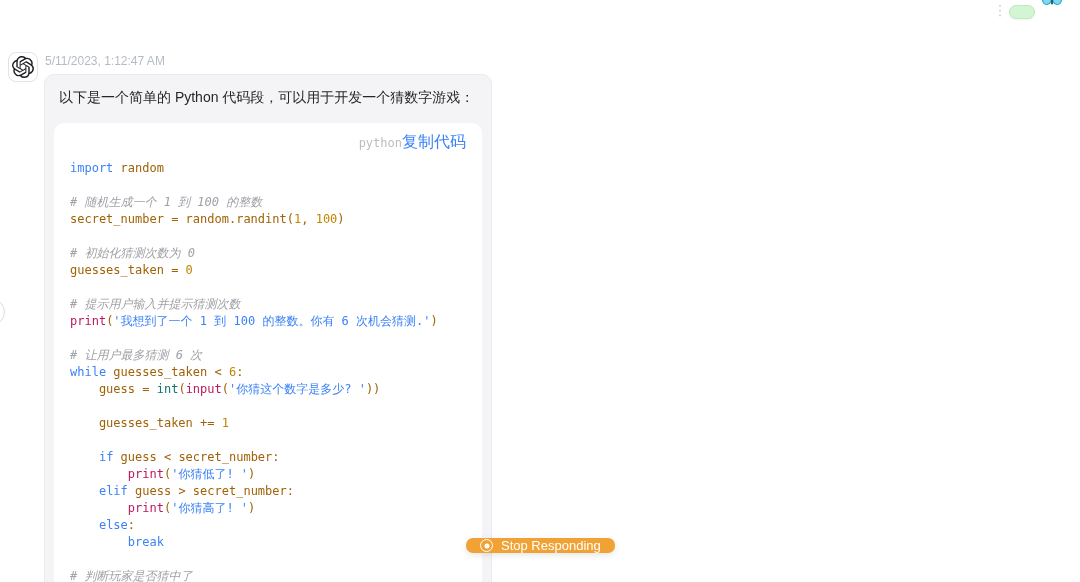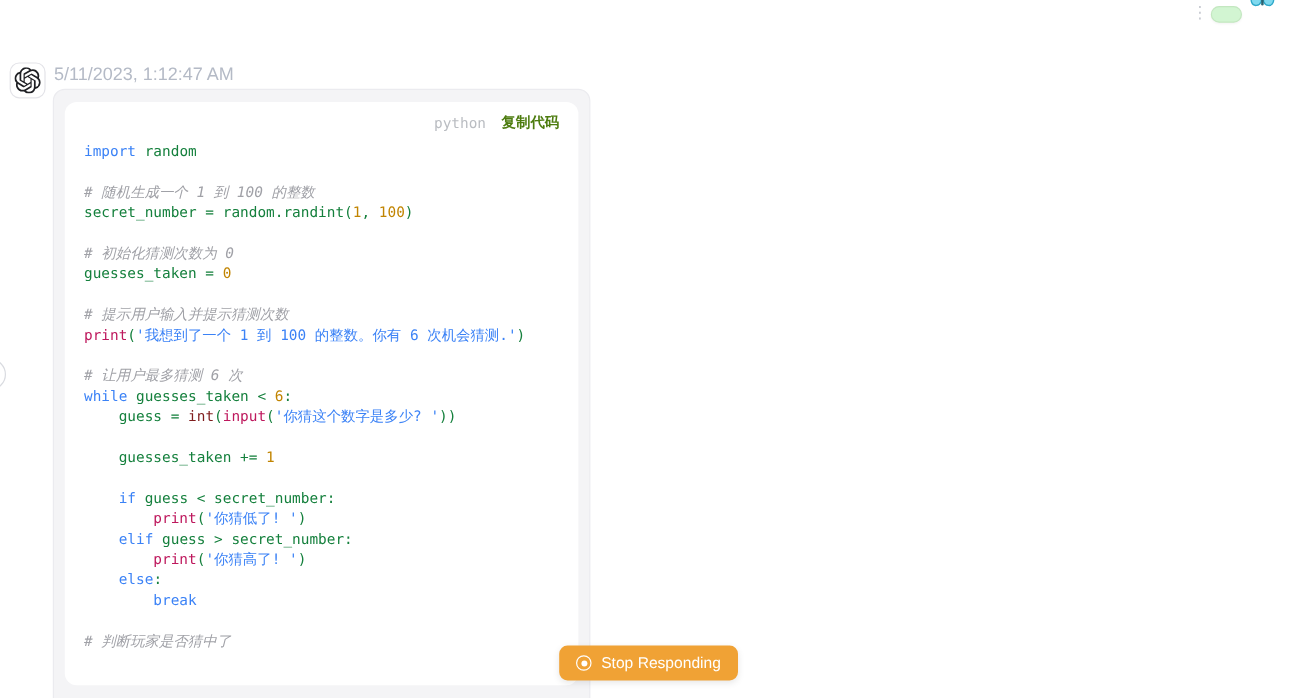--- a/index.html
+++ b/index.html
@@ -48,21 +48,21 @@
     position: absolute; left: 8px; top: 52px;
     width: 30px; height: 30px;
     background: #ffffff;
     border: 1px solid #e3e3e8;
     border-radius: 8px;
     display: flex; align-items: center; justify-content: center;
   }
   .bot-avatar svg { width: 22px; height: 22px; fill: #1f2024; }
   .timestamp {
     position: absolute; left: 45px; top: 54px;
-    font-size: 15px; color: #b4bac6;
+    font-size: 12px; color: #b4bac6;
   }
   .bot-bubble {
     position: absolute; left: 44px; top: 74px;
     width: 448px; height: 540px;
     background: #f4f4f6;
     border: 1px solid #ebebef;
     border-radius: 10px;
     padding: 10px 9px;
   }
   .intro {
@@ -70,44 +70,44 @@
     margin: 2px 5px 15px 5px; line-height: 1.5;
   }
   .code-block {
     background: #ffffff;
     border-radius: 10px;
     padding: 9px 16px 16px 16px;
     height: 486px;
   }
   .code-header {
     display: flex; justify-content: flex-end; align-items: center;
-    gap: 13px; margin-bottom: 7px;
+    margin-bottom: 7px;
   }
   .code-lang {
     font-family: "DejaVu Sans Mono", monospace;
     font-size: 12px; color: #babdc2;
   }
-  .copy-btn { font-size: 12px; color: #4d7c0f; cursor: pointer; font-weight: bold; }
+  .copy-btn { font-size: 16px; color: #3b82f6; cursor: pointer; }
   pre.code-body {
     font-family: "DejaVu Sans Mono", monospace;
     font-size: 12px; line-height: 17px;
     color: #383a42; white-space: pre;
   }
   .tk-kw  { color: #3b82f6; }
   .tk-com { color: #a0a1a7; font-style: italic; margin-top: 36px; }
   .tk-str { color: #3b82f6; }
   .tk-num { color: #c18401; }
   .tk-fn  { color: #be185d; }
-  .tk-ty  { color: #7f1d1d; }
-  .tk-pl  { color: #15803d; margin-top: 20px; }
+  .tk-ty  { color: #0f766e; }
+  .tk-pl  { color: #a16207; margin-top: 20px; }
 
   
   .stop-btn {
     position: absolute; left: 466px; top: 538px;
-    height: 29px;
+    height: 15px;
     display: flex; align-items: center; gap: 8px;
     background: #f0a235;
     border: none; border-radius: 7px;
     padding: 0 14px;
     color: #ffffff; font-size: 13px;
     font-family: "Liberation Sans", sans-serif;
     cursor: pointer;
     box-shadow: 0 2px 6px rgba(0,0,0,0.10);
     z-index: 5;
   }
@@ -146,20 +146,21 @@
 </div>
 
 <div class="bot-avatar">
   <svg viewBox="0 0 24 24">
     <path d="M22.2819 9.8211a5.9847 5.9847 0 0 0-.5157-4.9108 6.0462 6.0462 0 0 0-6.5098-2.9A6.0651 6.0651 0 0 0 4.9807 4.1818a5.9847 5.9847 0 0 0-3.9977 2.9 6.0462 6.0462 0 0 0 .7427 7.0966 5.98 5.98 0 0 0 .511 4.9107 6.051 6.051 0 0 0 6.5146 2.9001A5.9847 5.9847 0 0 0 13.2599 24a6.0557 6.0557 0 0 0 5.7718-4.2058 5.9894 5.9894 0 0 0 3.9977-2.9001 6.0557 6.0557 0 0 0-.7475-7.073zm-9.022 12.6081a4.4755 4.4755 0 0 1-2.8764-1.0408l.1419-.0804 4.7783-2.7582a.7948.7948 0 0 0 .3927-.6813v-6.7369l2.02 1.1686a.071.071 0 0 1 .038.0615v5.5826a4.504 4.504 0 0 1-4.4945 4.4849zm-9.6607-4.1254a4.4708 4.4708 0 0 1-.5346-3.0137l.142.0852 4.783 2.7582a.7712.7712 0 0 0 .7806 0l5.8428-3.3685v2.3324a.0804.0804 0 0 1-.0332.0615L9.74 19.9502a4.4992 4.4992 0 0 1-6.1408-1.6464zM2.3408 7.8956a4.485 4.485 0 0 1 2.3655-1.9728V11.6a.7664.7664 0 0 0 .3879.6765l5.8144 3.3543-2.0201 1.1685a.0757.0757 0 0 1-.071 0l-4.8303-2.7865A4.504 4.504 0 0 1 2.3408 7.8956zm16.5963 3.8558L13.1038 8.364 15.1192 7.2a.0757.0757 0 0 1 .071 0l4.8303 2.7913a4.4944 4.4944 0 0 1-.6765 8.1042v-5.6772a.79.79 0 0 0-.407-.667zm2.0107-3.0231l-.142-.0852-4.7735-2.7818a.7759.7759 0 0 0-.7854 0L9.409 9.2297V6.8974a.0662.0662 0 0 1 .0284-.0615l4.8303-2.7866a4.4992 4.4992 0 0 1 6.6802 4.66zM8.3065 12.863l-2.02-1.1638a.0804.0804 0 0 1-.038-.0567V6.0742a4.4992 4.4992 0 0 1 7.3757-3.4537l-.142.0805L8.704 5.459a.7948.7948 0 0 0-.3927.6813zm1.0976-2.3654l2.602-1.4998 2.6069 1.4998v2.9994l-2.5974 1.4997-2.6067-1.4997z"></path>
   </svg>
 </div>
 <div class="timestamp">5/11/2023, 1:12:47 AM</div>
 
 <div class="bot-bubble">
+  <div class="intro">以下是一个简单的 Python 代码段，可以用于开发一个猜数字游戏：</div>
   <div class="code-block">
     <div class="code-header">
       <span class="code-lang">python</span>
       <span class="copy-btn">复制代码</span>
     </div>
     <pre class="code-body" id="code-body"><div class="code-line"><span class="tk-kw">import</span><span class="tk-pl"> random</span></div><div class="code-line">&nbsp;</div><div class="code-line"><span class="tk-com"># 随机生成一个 1 到 100 的整数</span></div><div class="code-line"><span class="tk-pl">secret_number = random.randint(</span><span class="tk-num">1</span><span class="tk-pl">, </span><span class="tk-num">100</span><span class="tk-pl">)</span></div><div class="code-line">&nbsp;</div><div class="code-line"><span class="tk-com"># 初始化猜测次数为 0</span></div><div class="code-line"><span class="tk-pl">guesses_taken = </span><span class="tk-num">0</span></div><div class="code-line">&nbsp;</div><div class="code-line"><span class="tk-com"># 提示用户输入并提示猜测次数</span></div><div class="code-line"><span class="tk-fn">print</span><span class="tk-pl">(</span><span class="tk-str">'我想到了一个 1 到 100 的整数。你有 6 次机会猜测.'</span><span class="tk-pl">)</span></div><div class="code-line">&nbsp;</div><div class="code-line"><span class="tk-com"># 让用户最多猜测 6 次</span></div><div class="code-line"><span class="tk-kw">while</span><span class="tk-pl"> guesses_taken &lt; </span><span class="tk-num">6</span><span class="tk-pl">:</span></div><div class="code-line"><span class="tk-pl">    guess = </span><span class="tk-ty">int</span><span class="tk-pl">(</span><span class="tk-fn">input</span><span class="tk-pl">(</span><span class="tk-str">'你猜这个数字是多少? '</span><span class="tk-pl">))</span></div><div class="code-line">&nbsp;</div><div class="code-line"><span class="tk-pl">    guesses_taken += </span><span class="tk-num">1</span></div><div class="code-line">&nbsp;</div><div class="code-line"><span class="tk-pl">    </span><span class="tk-kw">if</span><span class="tk-pl"> guess &lt; secret_number:</span></div><div class="code-line"><span class="tk-pl">        </span><span class="tk-fn">print</span><span class="tk-pl">(</span><span class="tk-str">'你猜低了! '</span><span class="tk-pl">)</span></div><div class="code-line"><span class="tk-pl">    </span><span class="tk-kw">elif</span><span class="tk-pl"> guess &gt; secret_number:</span></div><div class="code-line"><span class="tk-pl">        </span><span class="tk-fn">print</span><span class="tk-pl">(</span><span class="tk-str">'你猜高了! '</span><span class="tk-pl">)</span></div><div class="code-line"><span class="tk-pl">    </span><span class="tk-kw">else</span><span class="tk-pl">:</span></div><div class="code-line"><span class="tk-pl">        </span><span class="tk-kw">break</span></div><div class="code-line">&nbsp;</div><div class="code-line"><span class="tk-com"># 判断玩家是否猜中了</span></div></pre>
   </div>
 </div>
 
 <button class="stop-btn">

